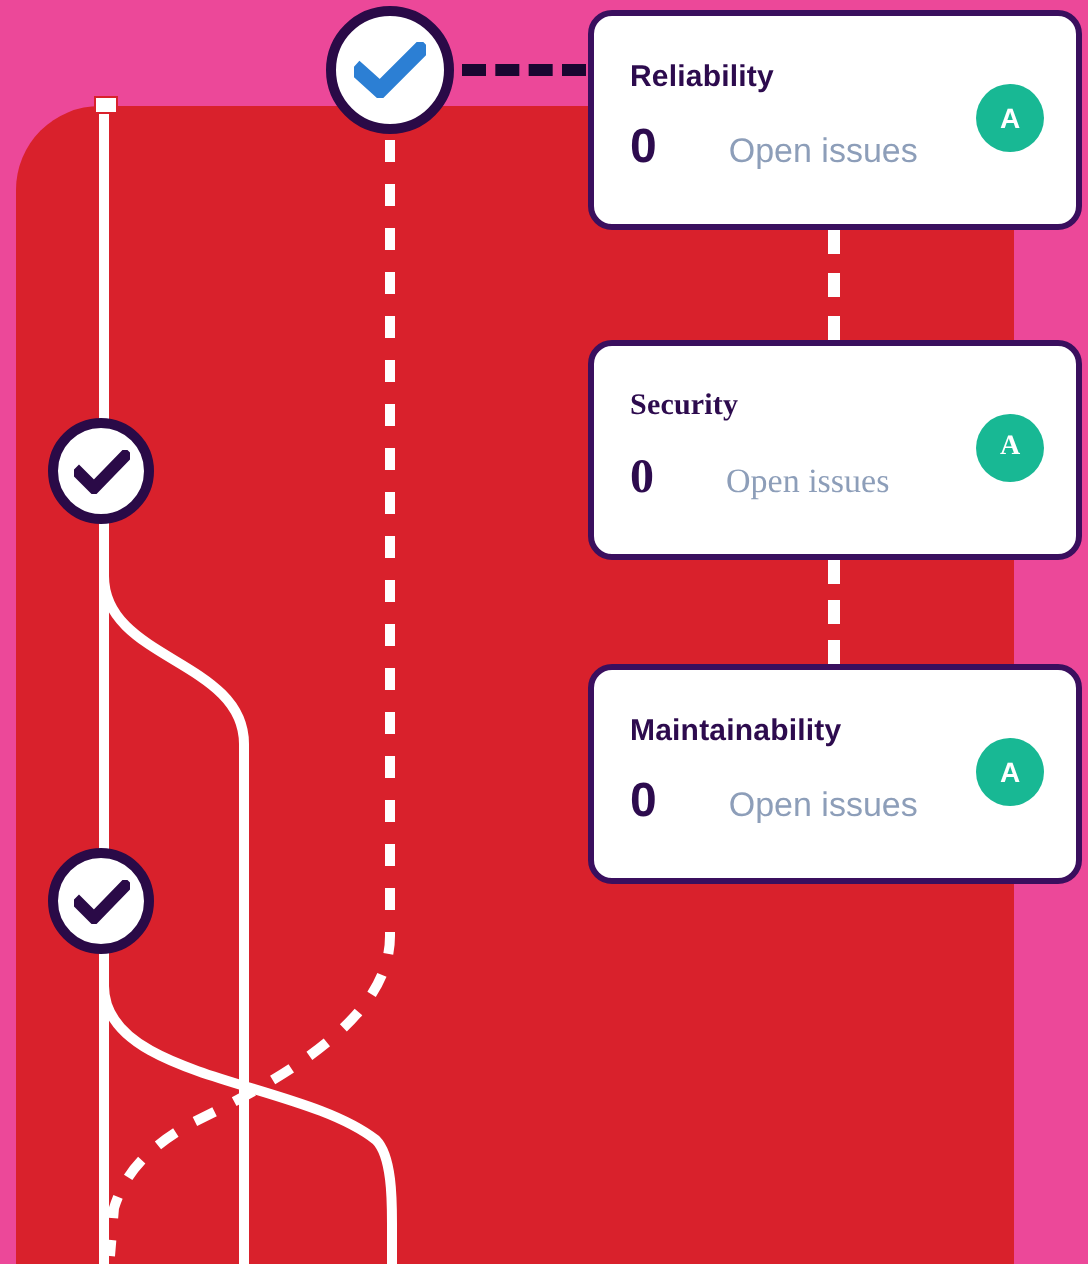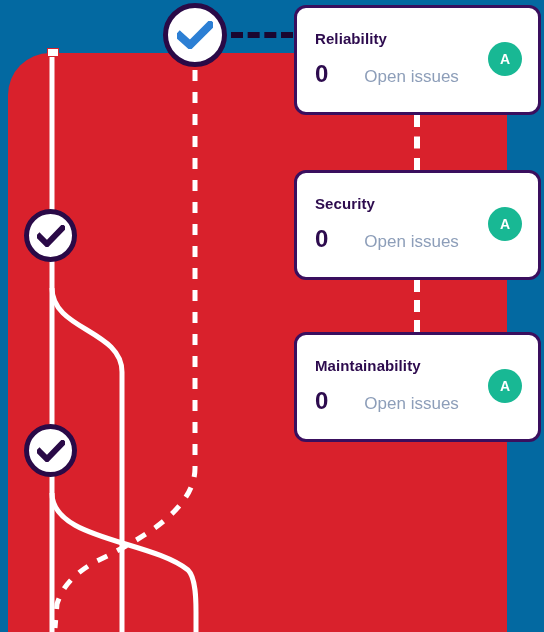--- a/index.html
+++ b/index.html
@@ -7,21 +7,21 @@
     padding: 0;
     background: #000000;
   }
   body {
     font-family: "Liberation Sans", sans-serif;
   }
   #stage {
     position: relative;
     width: 544px;
     height: 632px;
-    background: #0369a1;
+    background: #ec4899;
     overflow: hidden;
   }
 
   
   .red-panel {
     position: absolute;
     left: 8px;
     top: 53px;
     width: 499px;
     height: 620px;
@@ -77,21 +77,21 @@
   .card {
     position: absolute;
     box-sizing: border-box;
     background: #FFFFFF;
     border: 3px solid #3A0F5E;
     border-radius: 12px;
     width: 247px;
     height: 110px;
   }
   .card.c1 { left: 294px; top: 5px; }
-  .card.c2 { left: 294px; top: 170px; }
+  .card.c2 { left: 294px; top: 170px; font-family: Liberation Serif, serif; }
   .card.c3 { left: 294px; top: 332px; }
 
   .card-title {
     position: absolute;
     left: 18px;
     top: 22px;
     font-size: 15px;
     font-weight: bold;
     color: #2D0B4E;
     letter-spacing: 0.1px;

